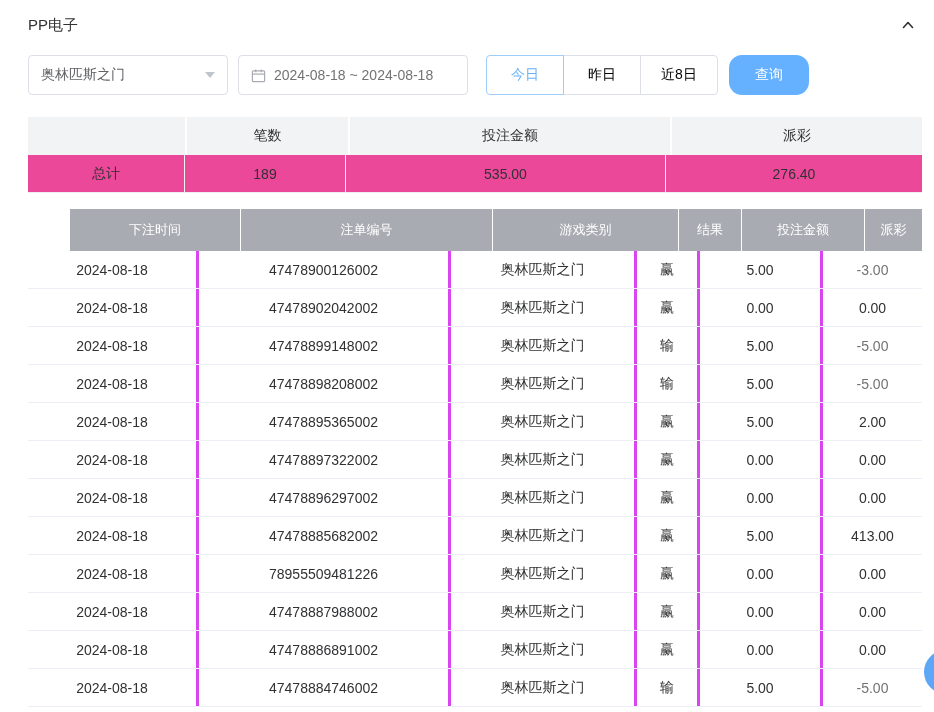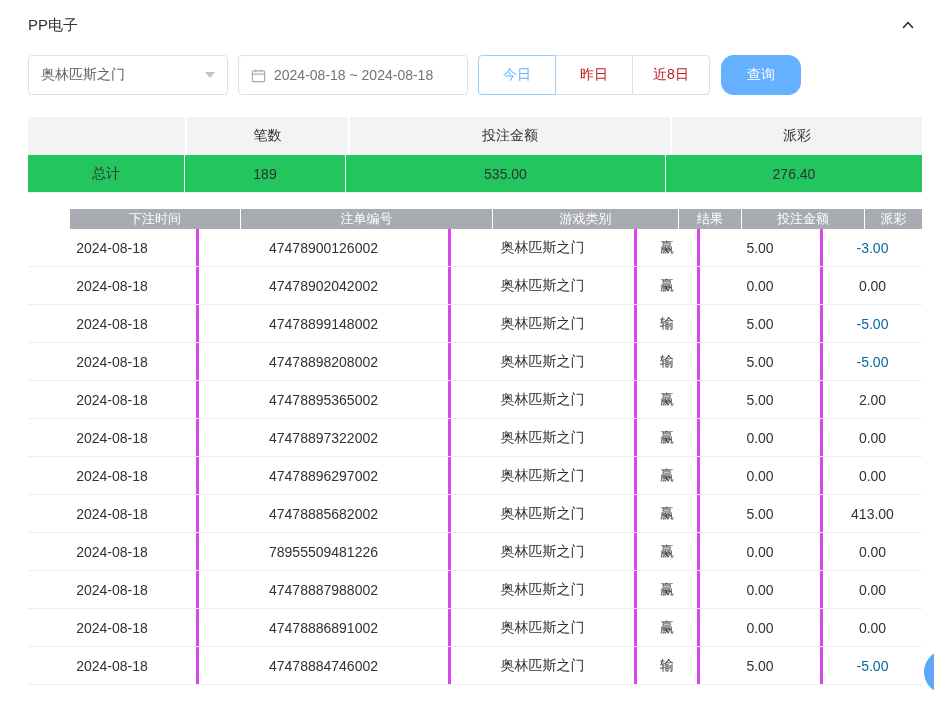--- a/index.html
+++ b/index.html
@@ -34,64 +34,64 @@
   .date-box {
     margin-left: 10px; width: 230px; height: 40px; box-sizing: border-box;
     border: 1px solid #dcdfe6; border-radius: 4px;
     display: flex; align-items: center; gap: 8px;
     padding: 0 12px; font-size: 14px; color: #737373; cursor: pointer; background: #fff;
   }
   .quick-group { margin-left: 10px; display: flex; }
   .quick-btn {
     width: 78px; height: 40px; box-sizing: border-box;
     background: #fff; border: 1px solid #dcdfe6;
-    color: #b91c1c; font-size: 14px; cursor: pointer;
+    color: #000000; font-size: 14px; cursor: pointer;
     margin-left: -1px; padding: 0;
     font-family: inherit;
   }
-  .quick-btn:first-child { margin-left: 0; border-radius: 4px 0 0 4px; }
+  .quick-btn:first-child { margin-left: 8px; border-radius: 4px 0 0 4px; }
   .quick-btn:last-child { border-radius: 0 4px 4px 0; }
   .quick-btn.active { color: #66b1ff; border-color: #9ecdfc; position: relative; z-index: 1; }
   .query-btn {
     margin-left: 11px; width: 80px; height: 40px;
     background: #66b1ff; color: #fff; border: none; border-radius: 13px;
     font-size: 14px; cursor: pointer; font-family: inherit;
   }
 
   
   .summary { margin-top: 22px; }
   .srow { display: flex; }
   .srow.head { gap: 2px; }
   .scell {
     height: 38px; display: flex; align-items: center; justify-content: center;
     font-size: 14px; color: #303133; box-sizing: border-box;
   }
   .head .scell { background: #f2f3f5; }
-  .body .scell { background: #22c55e; border-bottom: 1px solid #ebeef5; }
+  .body .scell { background: #ec4899; border-bottom: 1px solid #ebeef5; }
   .body .scell:not(:last-child) { border-right: 1px solid #f2f3f5; }
   .s0 { width: 157px; } .s1 { width: 161px; } .s2 { width: 320px; } .s3 { flex: 1; }
 
   
   .btable { margin-top: 16px; }
-  .thead { display: flex; height: 20px; padding-left: 42px; }
+  .thead { display: flex; height: 42px; padding-left: 42px; }
   .hcell {
     background: #a8abb2; color: #fff; font-size: 13px;
     display: flex; align-items: center; justify-content: center;
     box-sizing: border-box;
   }
   .hcell:not(:last-child) { border-right: 1px solid #fff; }
   .trow { display: flex; height: 38px; border-bottom: 1px solid #ebeef5; box-sizing: border-box; }
   .tcell {
     display: flex; align-items: center; justify-content: center;
     font-size: 14px; color: #303133; box-sizing: border-box;
   }
   .tcell:not(:last-child) { border-right: 3px solid #d946ef; }
   .w0 { width: 171px; } .w1 { width: 252px; } .w2 { width: 186px; }
   .w3 { width: 63px; } .w4 { width: 123px; } .w5 { flex: 1; }
-  .neg { color: #0369a1; }
+  .neg { color: #737373; }
 
   
   .fab {
     position: absolute; top: 650px; left: 924px;
     width: 44px; height: 44px; border-radius: 50%;
     background: #5ea7f8; cursor: pointer;
   }
 </style>
 </head>
 <body>

